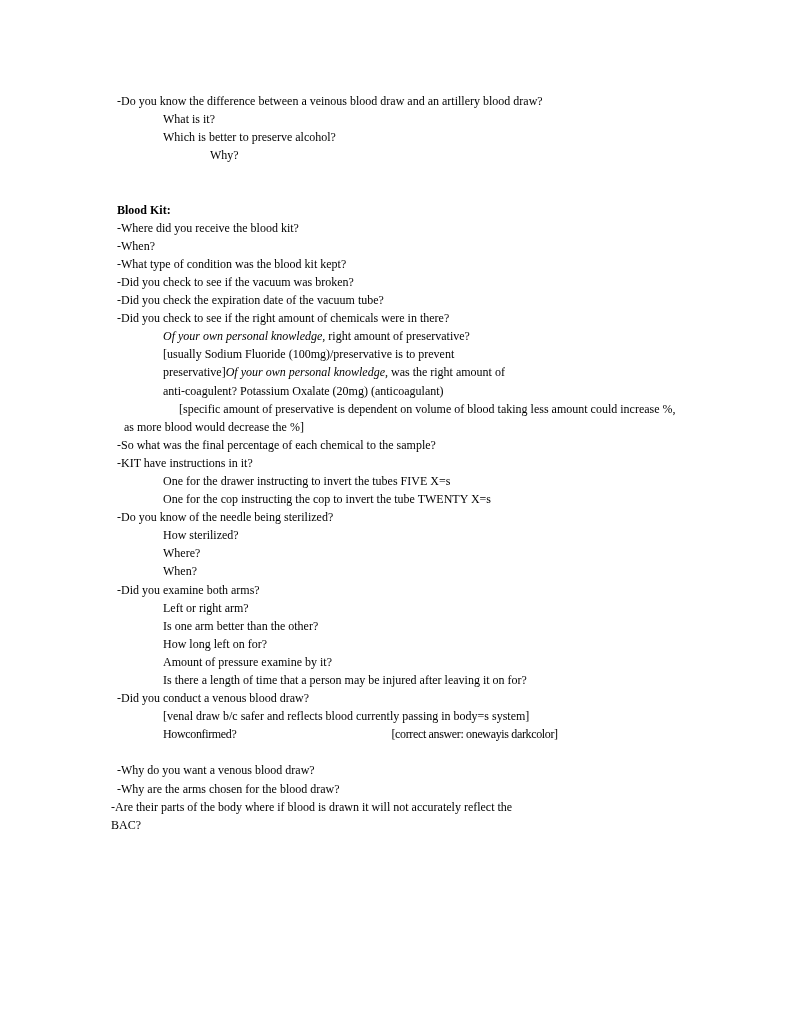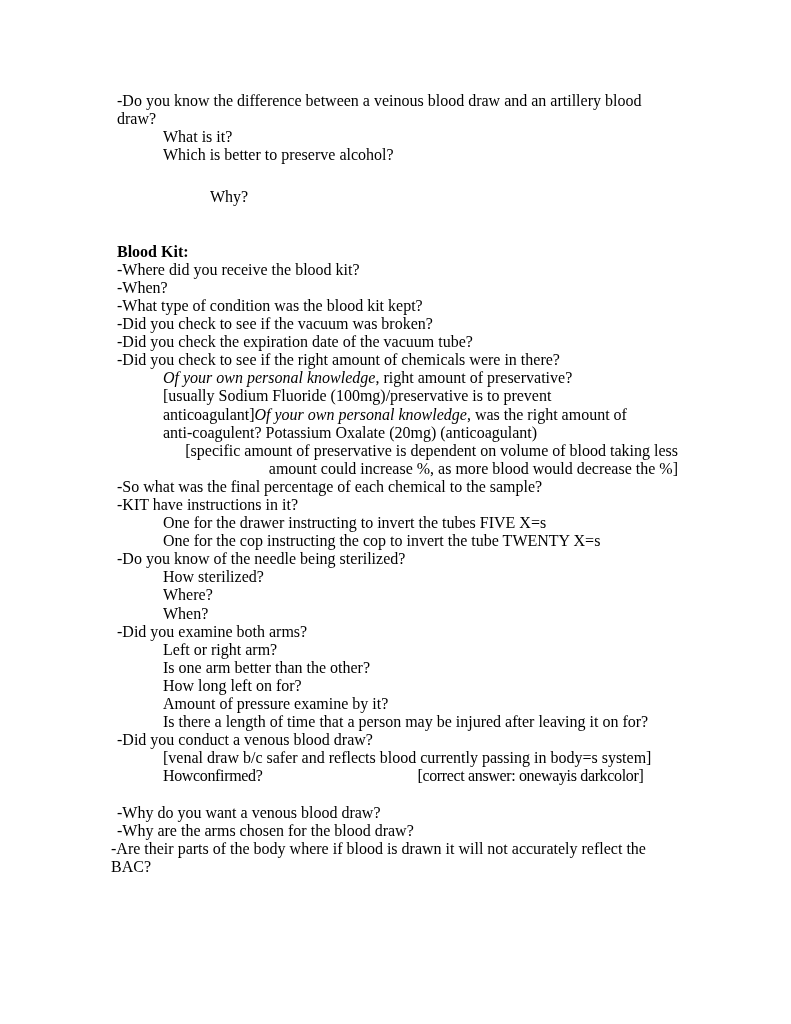--- a/index.html
+++ b/index.html
@@ -19,39 +19,38 @@
     width: 791px;
     height: 1024px;
     background: #ffffff;
     box-sizing: border-box;
   }
   .doc-body {
     position: absolute;
     left: 108px;
     top: 92px;
     width: 570px;
-    font-size: 16px;
+    font-size: 12px;
     line-height: 18.1px;
   }
   .ln {
     white-space: pre-wrap;
     margin: 0;
     padding: 0;
     min-height: 18.1px;
   }
   
   .i0   { margin-left: 3px; }
   .i0b  { margin-left: 9px; }
   .i1   { margin-left: 55px; }
-  .i2   { margin-left: 102px; margin-top: 24px; }
+  .i2   { margin-left: 102px; }
   
   .hang {
-    margin-left: 0px;
+    margin-left: 16px;
     text-indent: 55px;
-    text-align: right;
   }
   .spacer { height: 18.1px; }
   .spacer-lg { height: 36.2px; }
   b.hd {
     font-weight: bold;
   }
   i.it {
     font-style: italic;
     margin-top: 12px;
   }
@@ -80,21 +79,21 @@
 
     <div class="ln i0b">-Where did you receive the blood kit?</div>
     <div class="ln i0b">-When?</div>
     <div class="ln i0b">-What type of condition was the blood kit kept?</div>
     <div class="ln i0b">-Did you check to see if the vacuum was broken?</div>
     <div class="ln i0b">-Did you check the expiration date of the vacuum tube?</div>
     <div class="ln i0b">-Did you check to see if the right amount of chemicals were in there?</div>
 
     <div class="ln i1"><i class="it">Of your own personal knowledge</i><span>, right amount of preservative?</span></div>
     <div class="ln i1">[usually Sodium Fluoride (100mg)/preservative is to prevent</div>
-    <div class="ln i1"><span>anticoagulant]</span><i class="it">Of your own personal knowledge</i><span>, was the right amount of</span></div>
+    <div class="ln i1"><span>preservative]</span><i class="it">Of your own personal knowledge</i><span>, was the right amount of</span></div>
     <div class="ln i1">anti-coagulent? Potassium Oxalate (20mg) (anticoagulant)</div>
 
     <div class="ln hang">[specific amount of preservative is dependent on volume of blood taking less amount could increase %, as more blood would decrease the %]</div>
 
     <div class="ln i0b">-So what was the final percentage of each chemical to the sample?</div>
     <div class="ln i0b">-KIT have instructions in it?</div>
 
     <div class="ln i1">One for the drawer instructing to invert the tubes FIVE X=s</div>
     <div class="ln i1">One for the cop instructing the cop to invert the tube TWENTY X=s</div>
 

